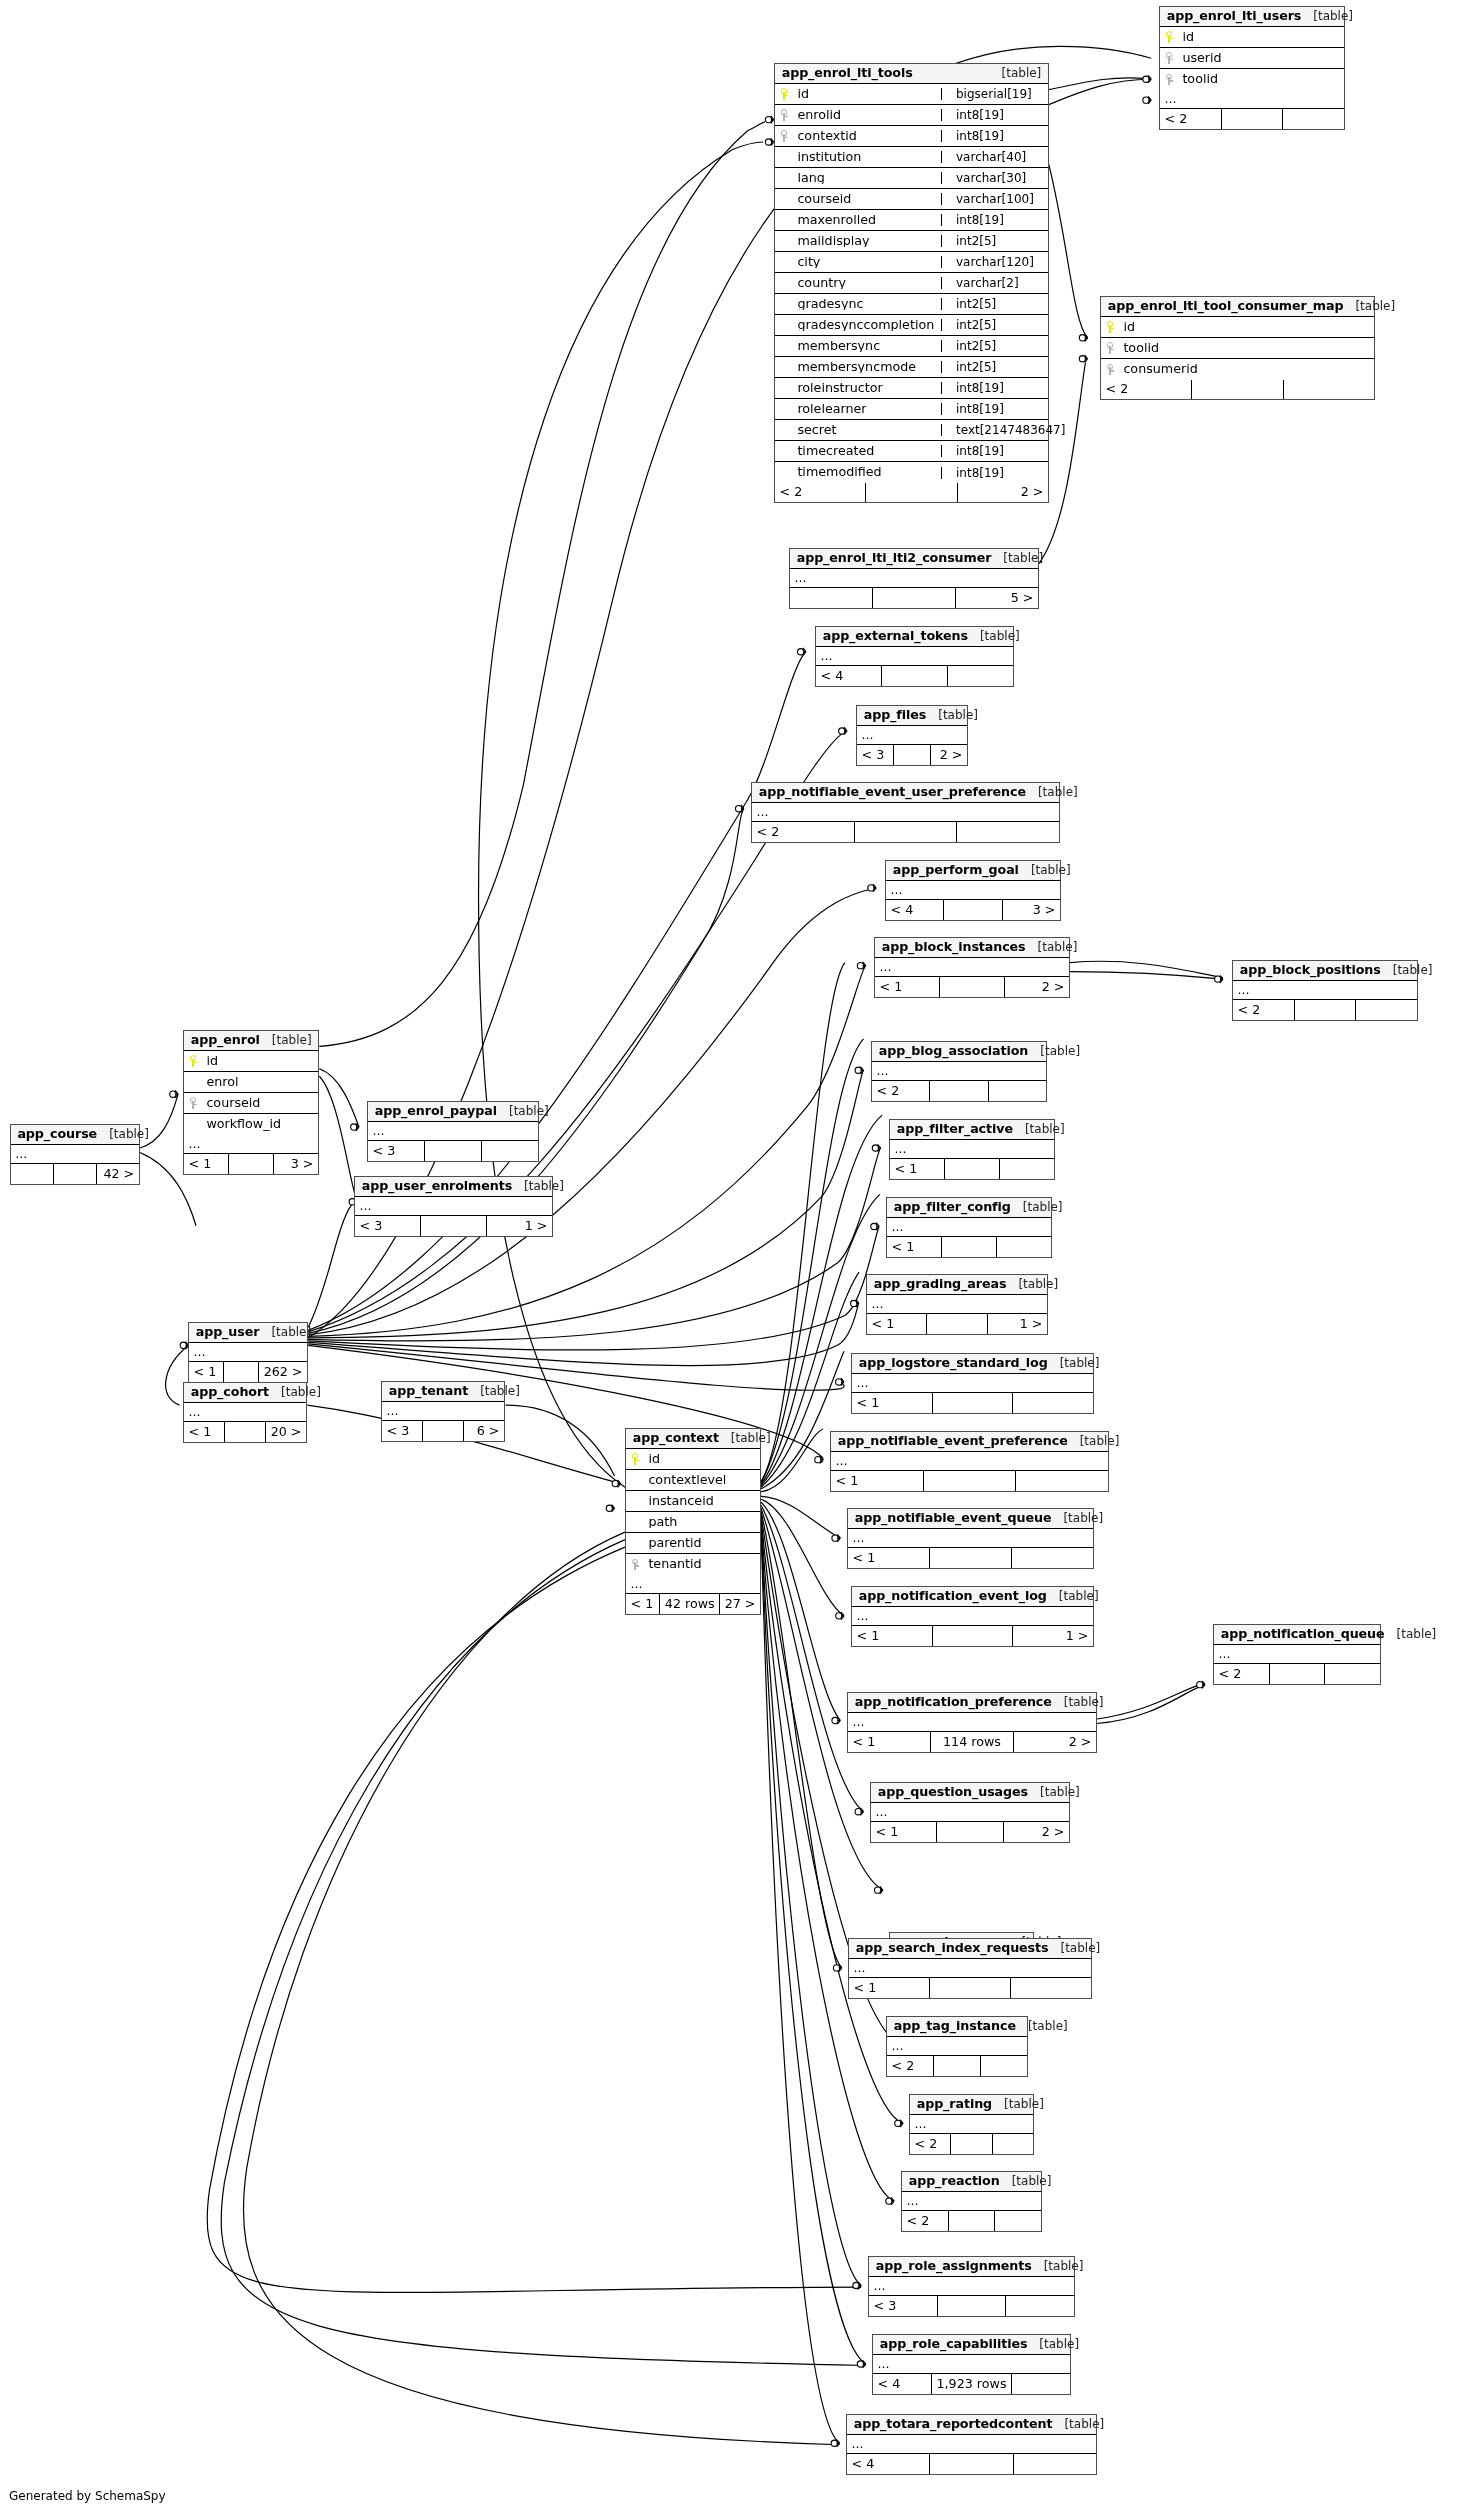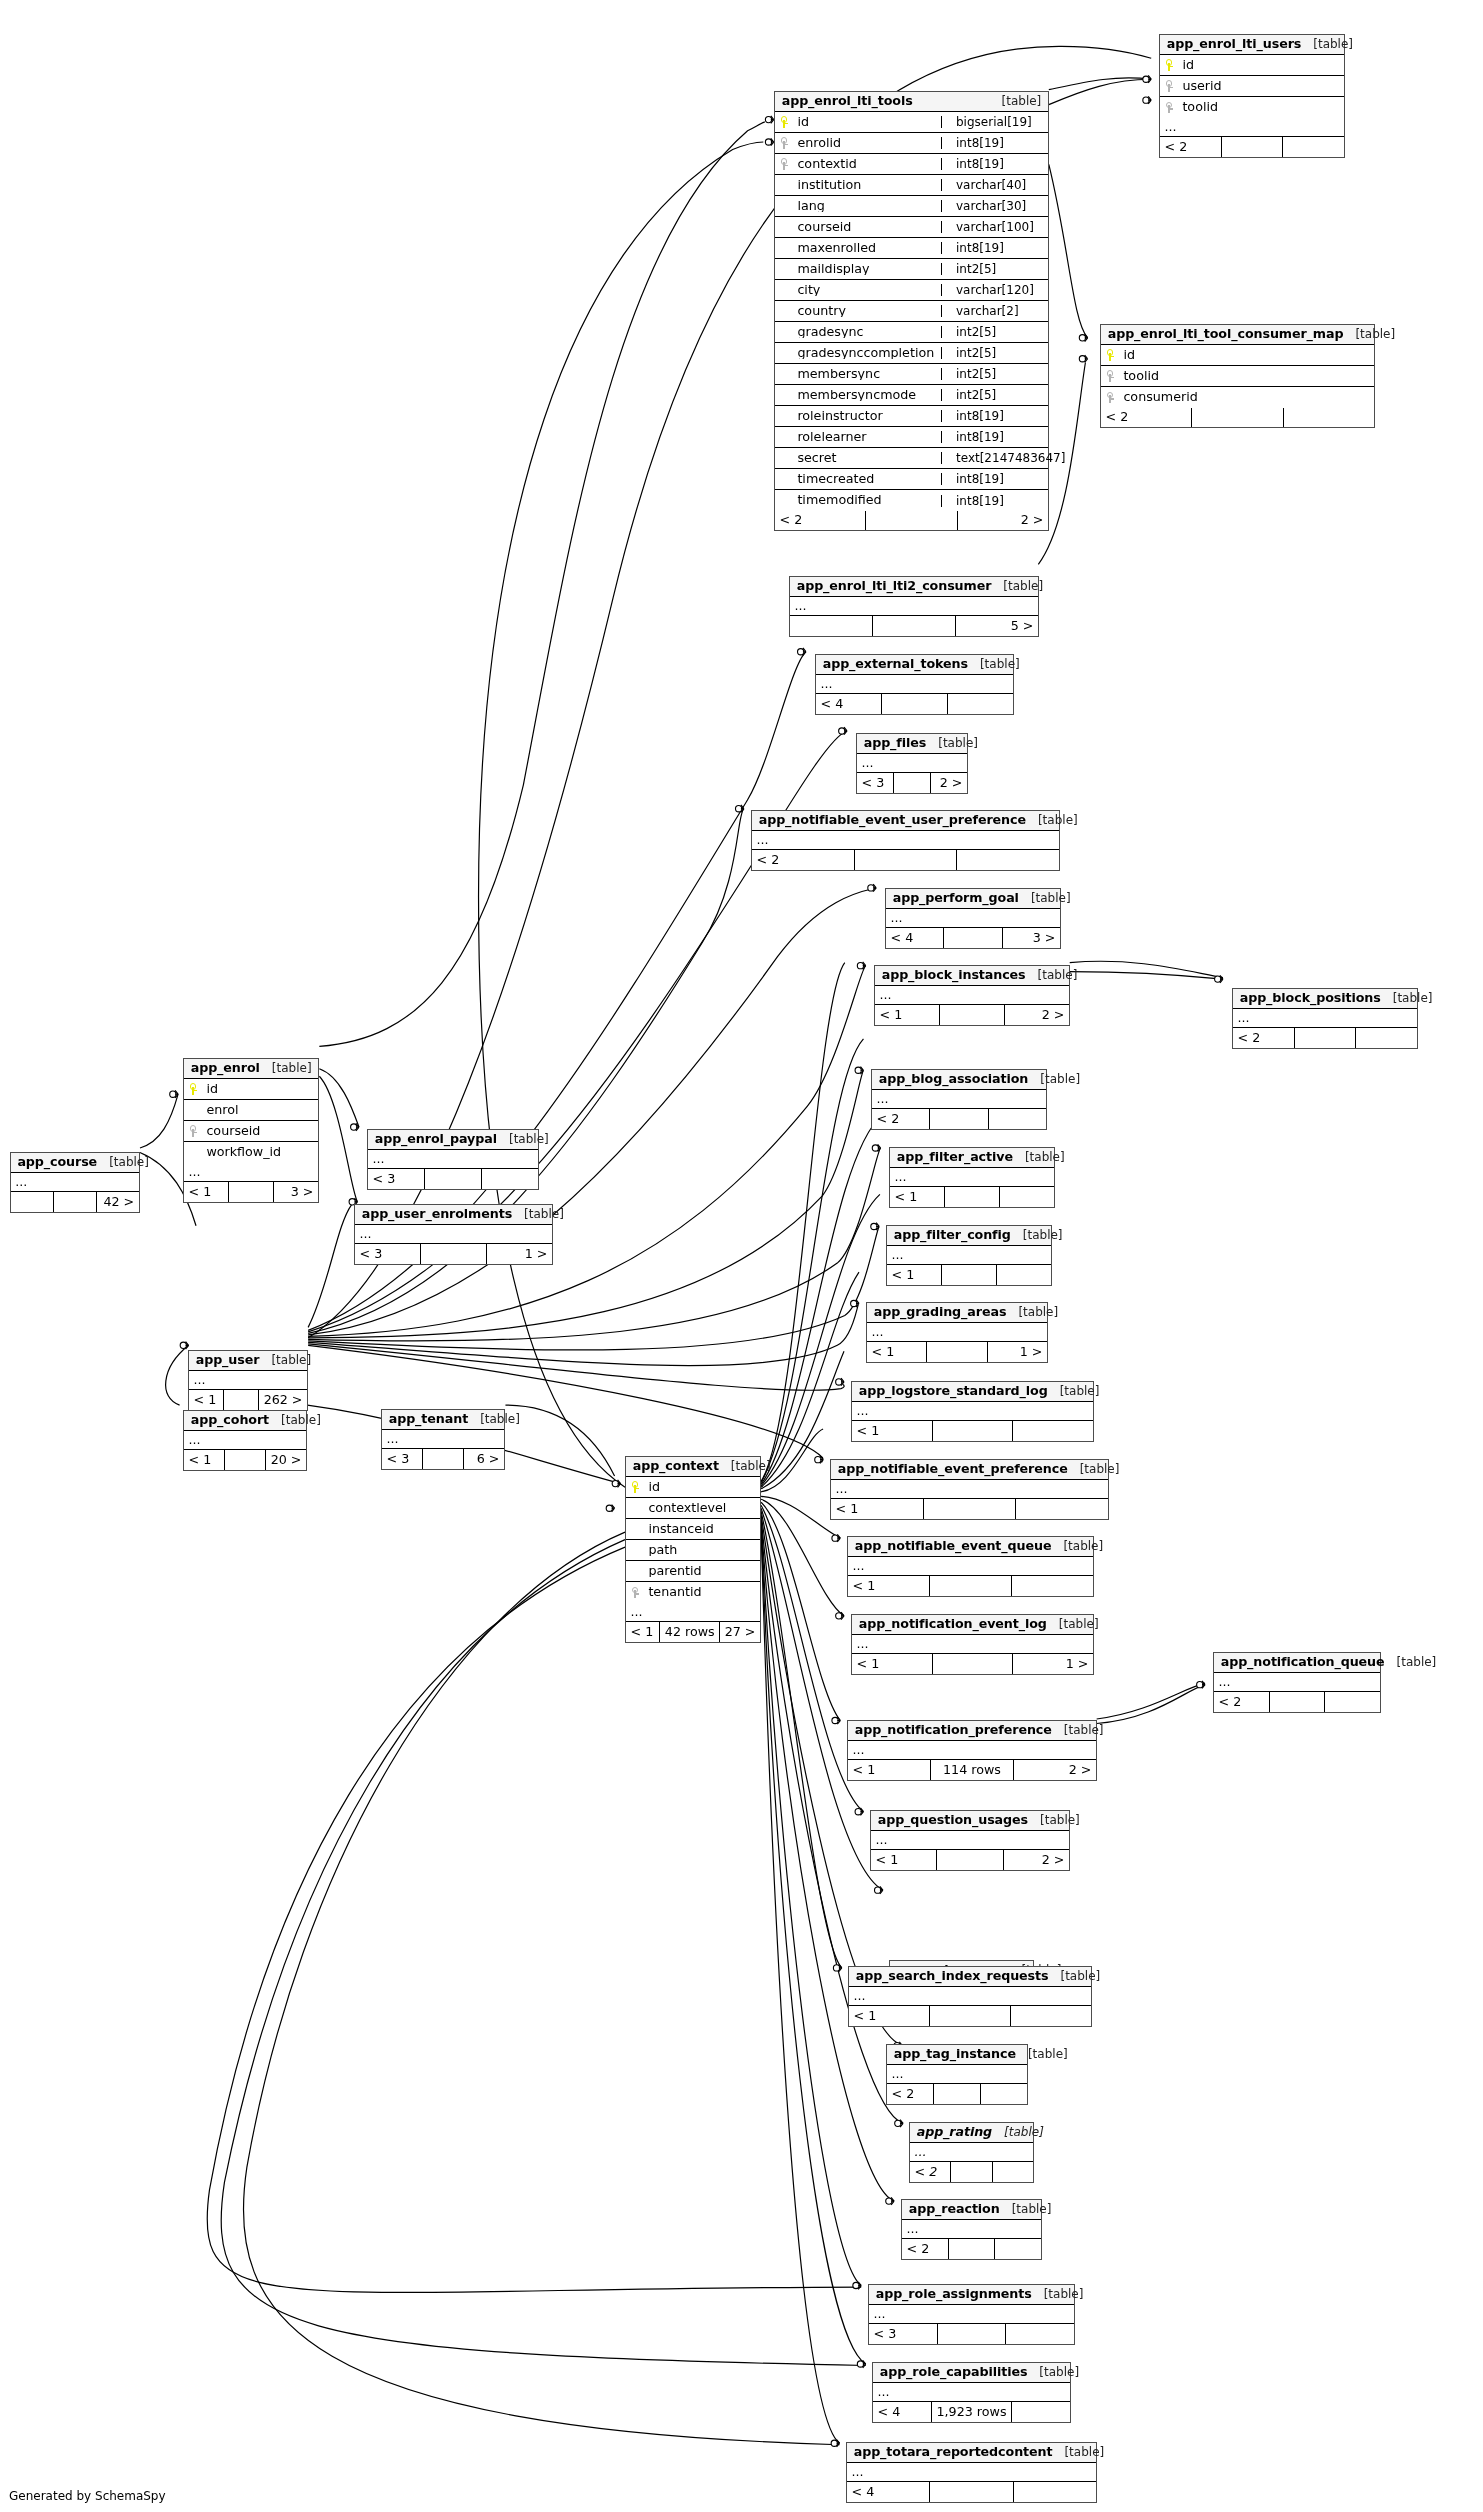--- a/index.html
+++ b/index.html
@@ -1,21 +1,21 @@
 <!DOCTYPE html>
 <html style="font-size:12px"><head>
 <meta charset="utf-8">
 <style>
   html,body{margin:0;padding:0;background:#ffffff;}
   body{font-family:"DejaVu Sans","Liberation Sans",sans-serif;}
   #canvas{position:relative;width:1484px;height:2512px;background:#fff;overflow:hidden;}
   #edges{position:absolute;left:0;top:0;width:1484px;height:2512px;pointer-events:none;}
 
   .tbl{position:absolute;background:#fff;border:1.5px solid #4d4d4d;box-sizing:border-box;
-       font-size:12.7px;line-height:1;color:#000;margin-top:28px;}
+       font-size:12.7px;line-height:1;color:#000;}
   .tbl .hdr{display:flex;align-items:center;justify-content:space-between;
             background:#f5f5f5;border-bottom:1.5px solid #000;
             padding:3.7px 6.7px 4.5px 6.7px;box-sizing:border-box;height:20px;}
   .tbl .hdr .nm{font-weight:bold;font-size:12.7px;white-space:nowrap;letter-spacing:-0.1px;}
   .tbl .hdr .tg{font-size:12px;color:#222;margin-left:12px;white-space:nowrap;}
   .tbl .rows{display:block;}
   .row{display:flex;align-items:center;height:21px;border-bottom:0.7px solid #000;box-sizing:border-box;}
   .row:last-child{border-bottom:none;}
   .row .kc{width:19.4px;display:flex;align-items:center;justify-content:center;flex:0 0 19.4px;}
   .row .cn{flex:1;padding-left:3px;font-size:12.7px;white-space:nowrap;overflow:hidden;}
@@ -727,21 +727,21 @@
         <span class="nm">app_tag_instance</span>
         <span class="tg">[table]</span>
       </div>
       <div class="ellipsis">...</div>
       <div class="foot">
         <span class="fc l">&lt; 2</span>
         <span class="fc c"></span>
         <span class="fc r"></span>
       </div>
     </div>
-    <div class="tbl" style="left: 909px; top: 2094px; width: 125px; font-style: italic;">
+    <div class="tbl" style="left: 909px; top: 2094px; width: 125px;">
       <div class="hdr">
         <span class="nm">app_rating</span>
         <span class="tg">[table]</span>
       </div>
       <div class="ellipsis">...</div>
       <div class="foot">
         <span class="fc l">&lt; 2</span>
         <span class="fc c"></span>
         <span class="fc r"></span>
       </div>

